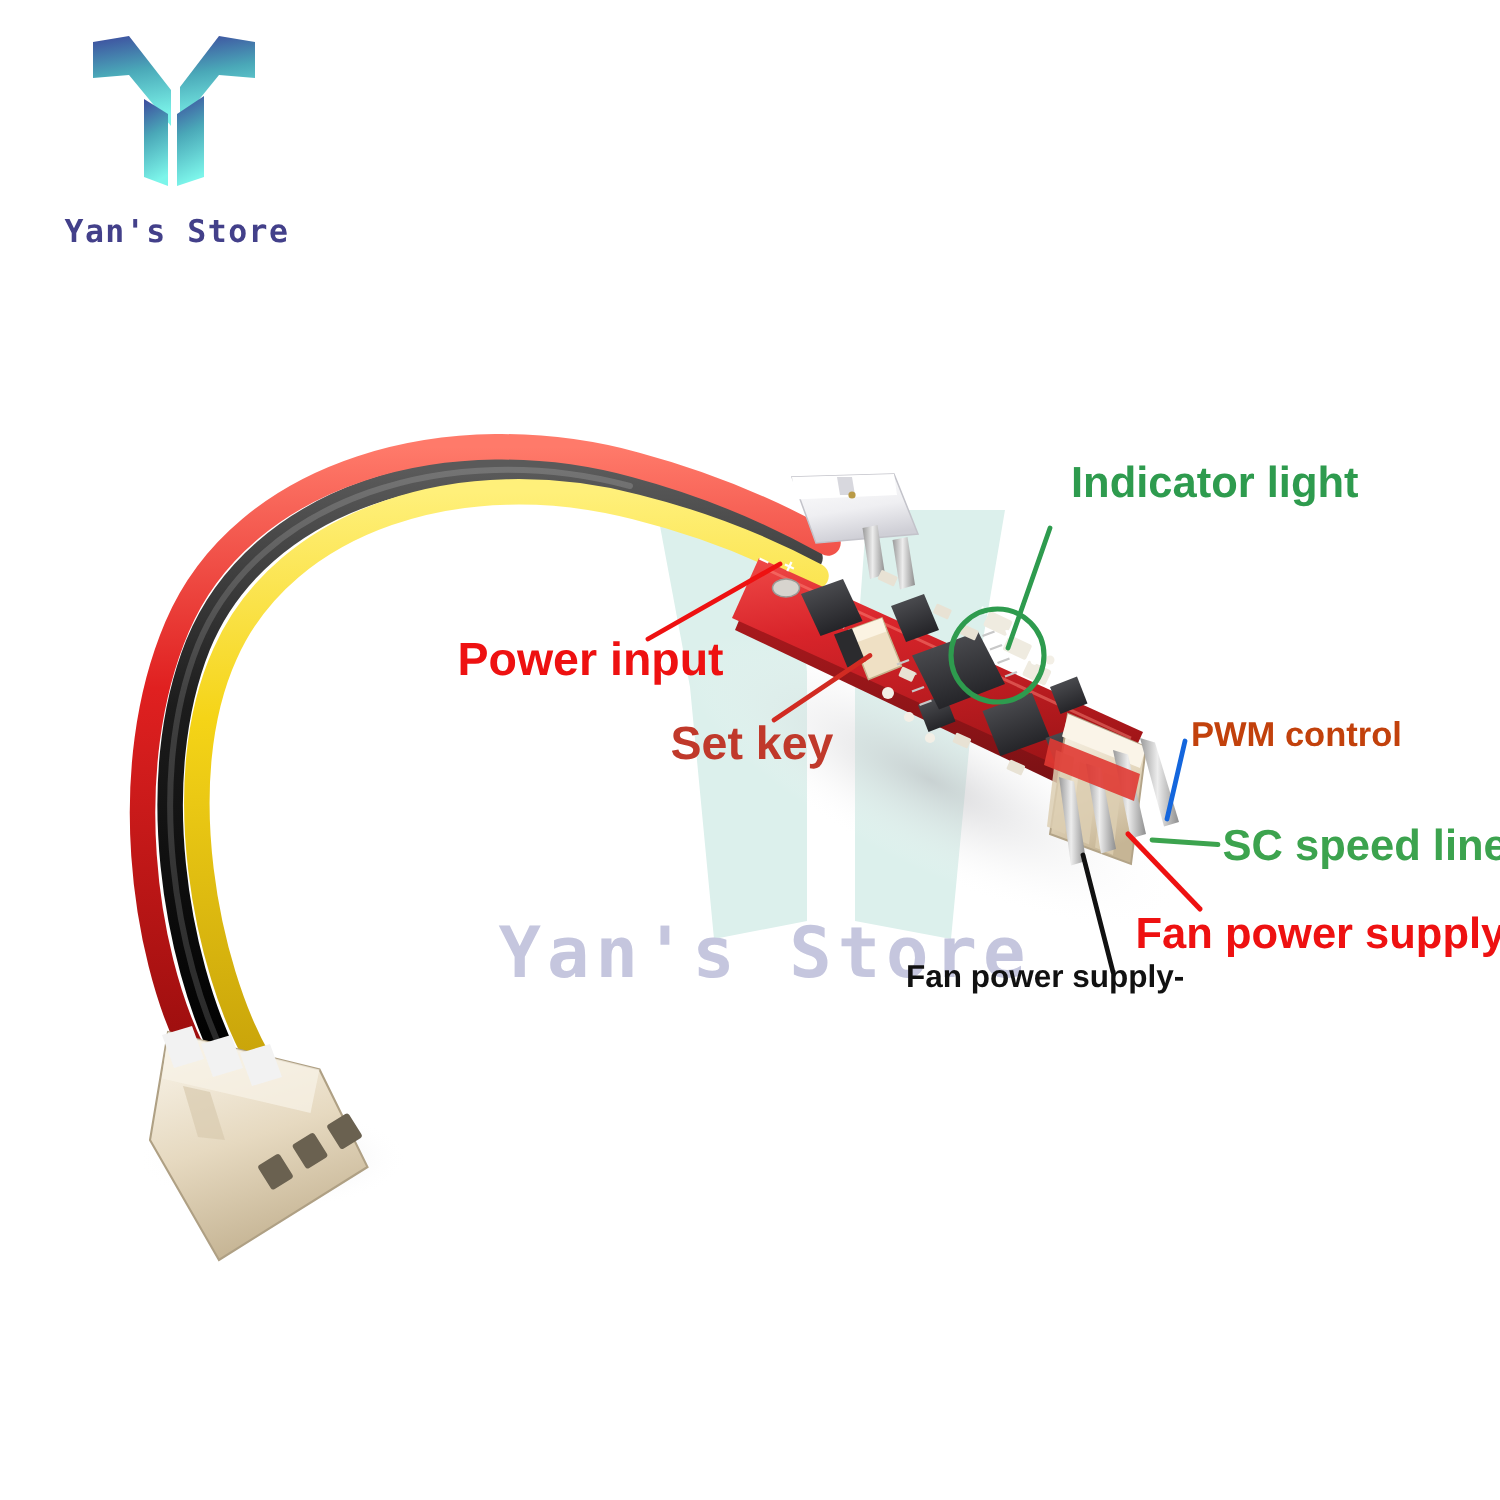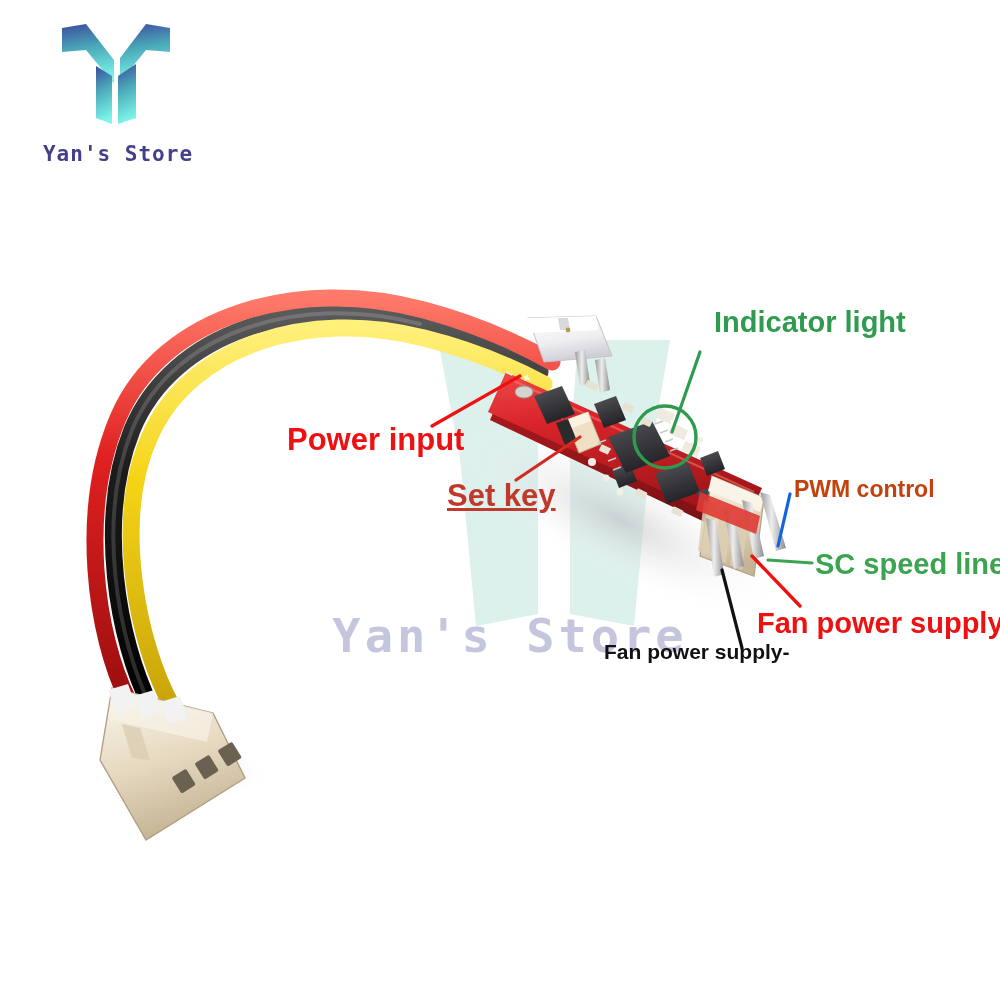--- a/index.html
+++ b/index.html
@@ -20,22 +20,22 @@
   .wm-name{position:absolute;left:300px;top:608px;width:420px;text-align:center;
       font-family:"DejaVu Sans Mono",monospace;font-size:47px;letter-spacing:4px;
       color:#C5C6DE;font-weight:700;white-space:nowrap;}
 
   
   .photo{position:absolute;left:0;top:0;width:1000px;height:1000px;}
 
   
   .lbl{position:absolute;white-space:nowrap;font-weight:700;
        font-family:"Liberation Sans",sans-serif;line-height:1;}
-  .lbl-power   {left:287px;top:424px;font-size:31px;color:#EE1111;}
-  .lbl-setkey  {left:447px;top:480px;font-size:31px;color:#C0392B;text-decoration:underline;}
+  .lbl-power   {left:305px;top:424px;font-size:31px;color:#EE1111;}
+  .lbl-setkey  {left:447px;top:480px;font-size:31px;color:#C0392B;}
   .lbl-ind     {left:714px;top:308px;font-size:29px;color:#2E9B4E;}
   .lbl-pwm     {left:794px;top:478px;font-size:23px;color:#c2410c;}
   .lbl-sc      {left:815px;top:550px;font-size:29px;color:#3CA34E;}
   .lbl-fanp    {left:757px;top:609px;font-size:29px;color:#EE1111;}
   .lbl-fanm    {left:604px;top:641px;font-size:21px;color:#111111;}
 </style>
 </head>
 <body>
 
 <div id="stage">

